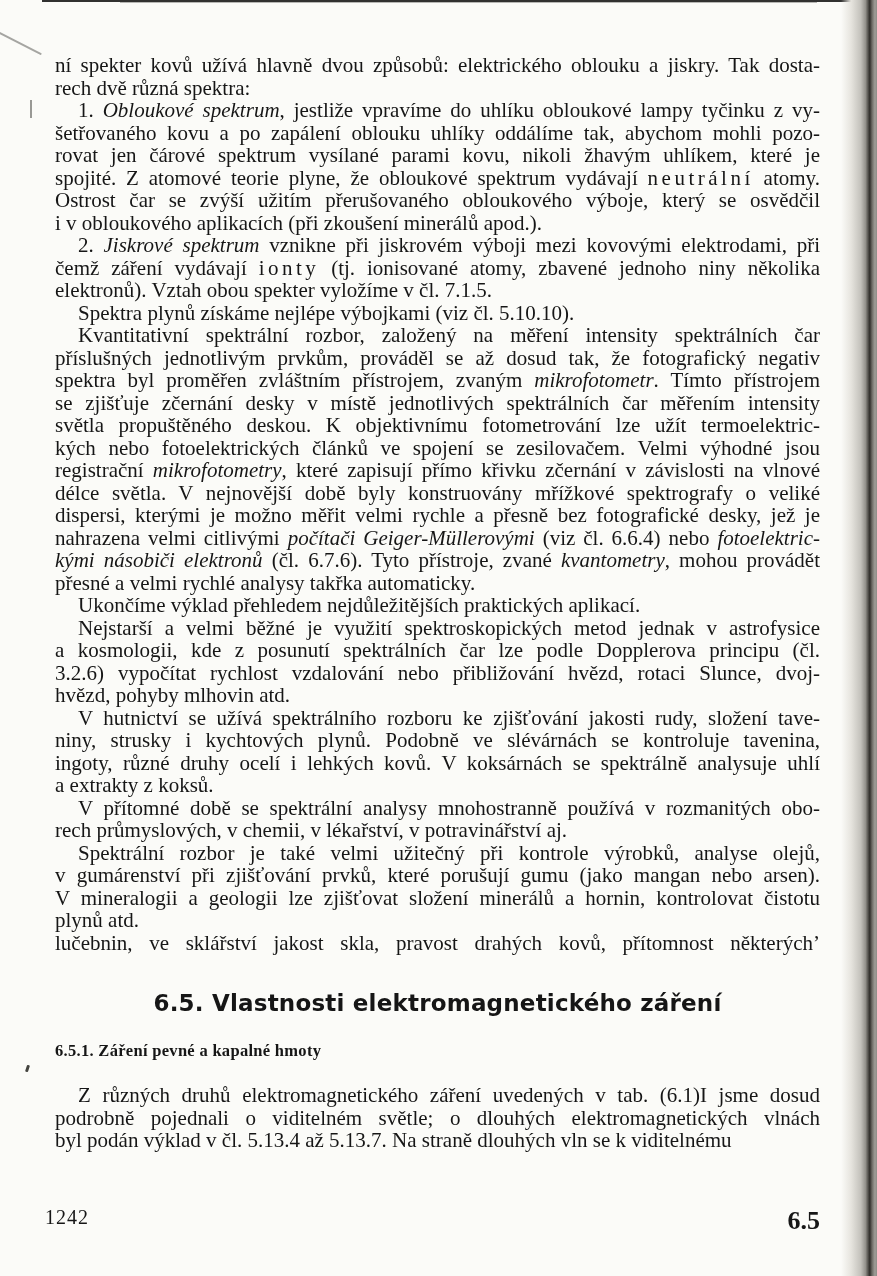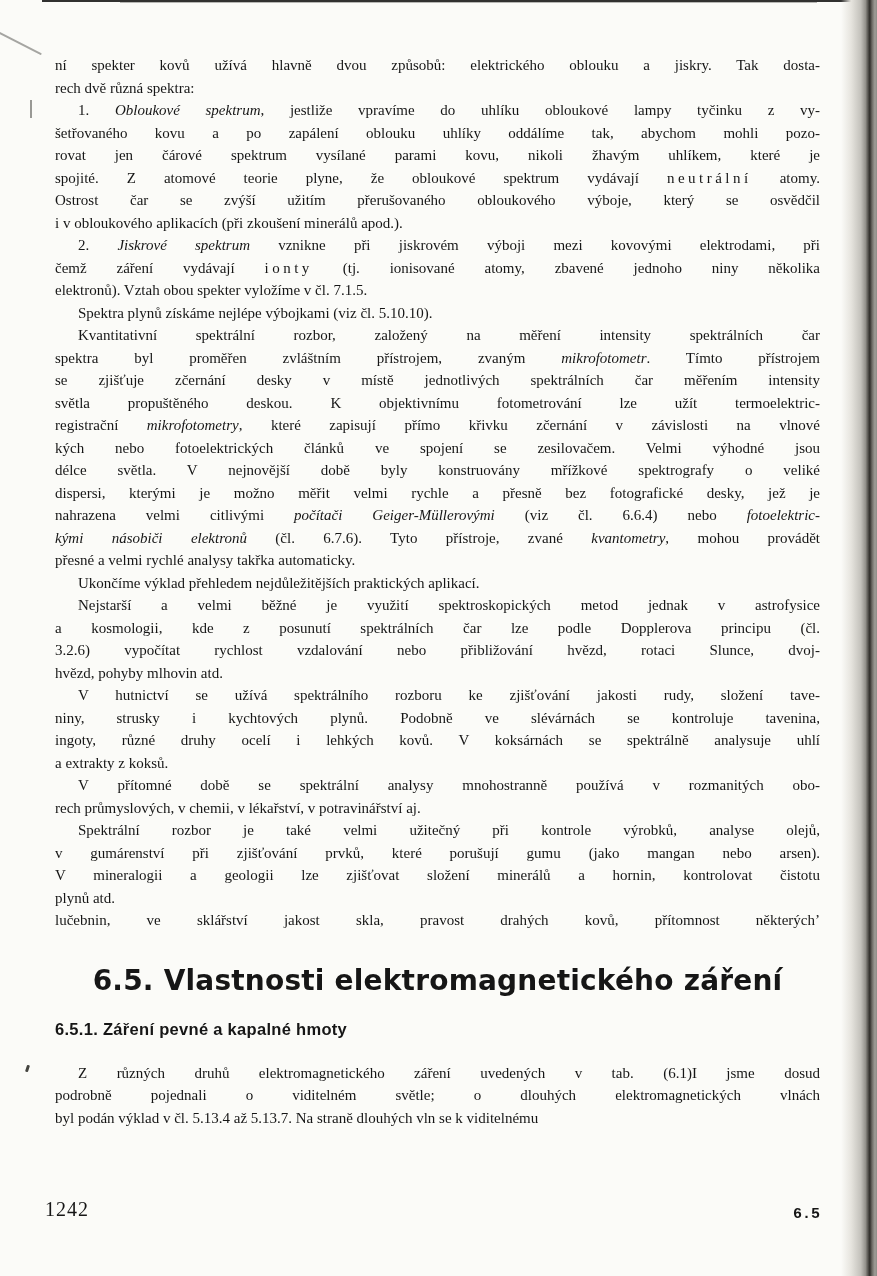--- a/index.html
+++ b/index.html
@@ -25,45 +25,45 @@
       rgba(190,188,182,0) 0%, #e6e4de 28%, #c3c1bb 55%, #94928c 68%,
       #45433f 77%, #2f2d29 80%, #6b6963 86%, #9f9d97 94%, #8e8c86 100%);}
   .tick1{position:absolute;left:30px;top:100px;width:2px;height:18px;background:#6f6f6b;opacity:.7;}
   .tick2{position:absolute;left:26px;top:1065px;width:3px;height:7px;background:#44443f;
          transform:rotate(18deg);border-radius:1px;}
 
   
   .text-column{position:absolute;left:55px;top:54px;width:765px;}
   .para{margin:0;}
   .line{
-    font-size:15px;line-height:22.5px;
+    font-size:21px;line-height:22.5px;
     text-align:justify;text-align-last:justify;
   }
   .line.last{text-align-last:left;}
   .line.indent{text-indent:23px;}
   .i{font-style:italic;margin-top:12px;}
   .sp{letter-spacing:3.5px;}
 
   .h1{
     font-family:"DejaVu Sans", sans-serif;font-weight:bold;
-    font-size:28px;line-height:26px;margin-top:36px;
+    font-size:23px;line-height:26px;margin-top:36px;
     text-align:center;letter-spacing:.2px;
   }
   .h2{
-    font-family:Liberation Sans, sans-serif;font-weight:bold;
+    font-family:Liberation Serif, serif;font-weight:bold;
     font-size:16.5px;line-height:22px;margin-top:24px;margin-bottom:22px;
     letter-spacing:.3px;
   }
 
   .footer{
     position:absolute;left:45px;right:57px;top:1198px;
-    display:flex;justify-content:space-between;align-items:flex-start;
+    display:flex;justify-content:space-between;align-items:center;
   }
   .pagenum{font-size:20px;letter-spacing:1px;}
-  .secnum{font-family:Liberation Mono, monospace;font-weight:bold;font-size:15px;margin-top:8px;}
+  .secnum{font-family:Liberation Serif, serif;font-weight:bold;font-size:26px;margin-top:8px;}
 </style>
 </head>
 <body>
 
 <div class="page">
   <div class="top-edge"></div>
   <div class="top-edge2"></div>
   <div class="scratch"></div>
   <div class="right-shadow"></div>
   <div class="tick1"></div>
@@ -85,25 +85,26 @@
       <div class="para">
         <div class="line indent"><span>2. </span><span class="i">Jiskrové spektrum</span><span> vznikne při jiskrovém výboji mezi kovovými elektrodami, při</span></div>
         <div class="line"><span>čemž záření vydávají </span><span class="sp">ionty</span><span> (tj. ionisované atomy, zbavené jednoho niny několika</span></div>
         <div class="line last"><span>elektronů). Vztah obou spekter vyložíme v čl. 7.1.5.</span></div>
       </div>
       <div class="para">
         <div class="line last indent"><span>Spektra plynů získáme nejlépe výbojkami (viz čl. 5.10.10).</span></div>
       </div>
       <div class="para">
         <div class="line indent"><span>Kvantitativní spektrální rozbor, založený na měření intensity spektrálních čar</span></div>
+        <div class="line"><span>příslušných jednotlivým prvkům, prováděl se až dosud tak, že fotografický negativ</span></div>
         <div class="line"><span>spektra byl proměřen zvláštním přístrojem, zvaným </span><span class="i">mikrofotometr</span><span>. Tímto přístrojem</span></div>
         <div class="line"><span>se zjišťuje zčernání desky v místě jednotlivých spektrálních čar měřením intensity</span></div>
         <div class="line"><span>světla propuštěného deskou. K objektivnímu fotometrování lze užít termoelektric-</span></div>
+        <div class="line"><span>kých nebo fotoelektrických článků ve spojení se zesilovačem. Velmi výhodné jsou</span></div>
         <div class="line"><span>registrační </span><span class="i">mikrofotometry</span><span>, které zapisují přímo křivku zčernání v závislosti na vlnové</span></div>
-        <div class="line"><span>kých nebo fotoelektrických článků ve spojení se zesilovačem. Velmi výhodné jsou</span></div>
         <div class="line"><span>délce světla. V nejnovější době byly konstruovány mřížkové spektrografy o veliké</span></div>
         <div class="line"><span>dispersi, kterými je možno měřit velmi rychle a přesně bez fotografické desky, jež je</span></div>
         <div class="line"><span>nahrazena velmi citlivými </span><span class="i">počítači Geiger-Müllerovými</span><span> (viz čl. 6.6.4) nebo </span><span class="i">fotoelektric-</span></div>
         <div class="line"><span class="i">kými násobiči elektronů</span><span> (čl. 6.7.6). Tyto přístroje, zvané </span><span class="i">kvantometry</span><span>, mohou provádět</span></div>
         <div class="line last"><span>přesné a velmi rychlé analysy takřka automaticky.</span></div>
       </div>
       <div class="para">
         <div class="line last indent"><span>Ukončíme výklad přehledem nejdůležitějších praktických aplikací.</span></div>
       </div>
       <div class="para">

